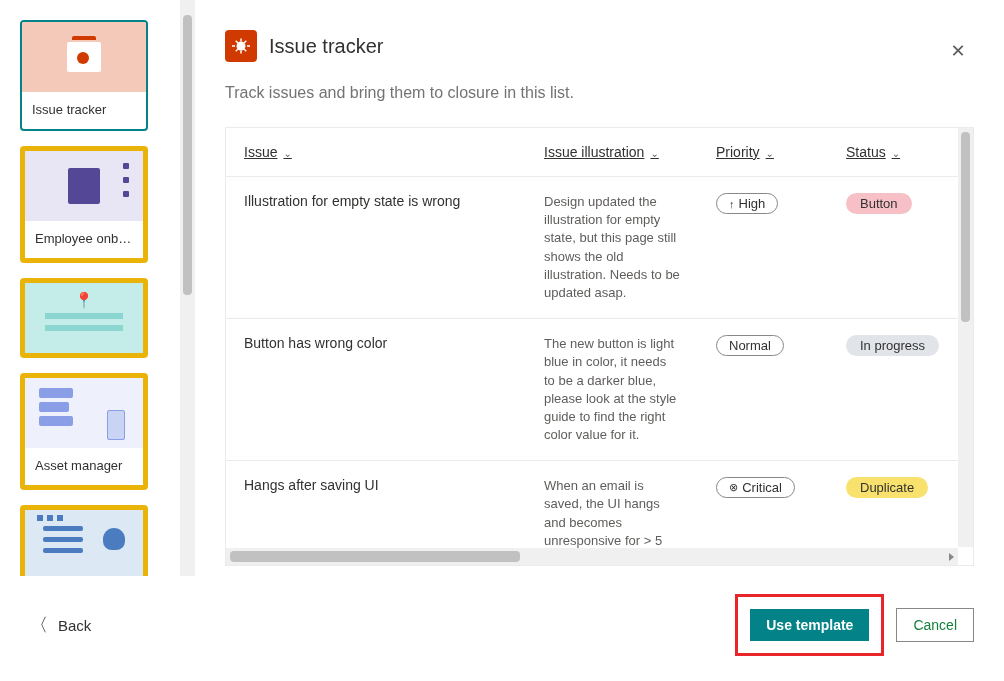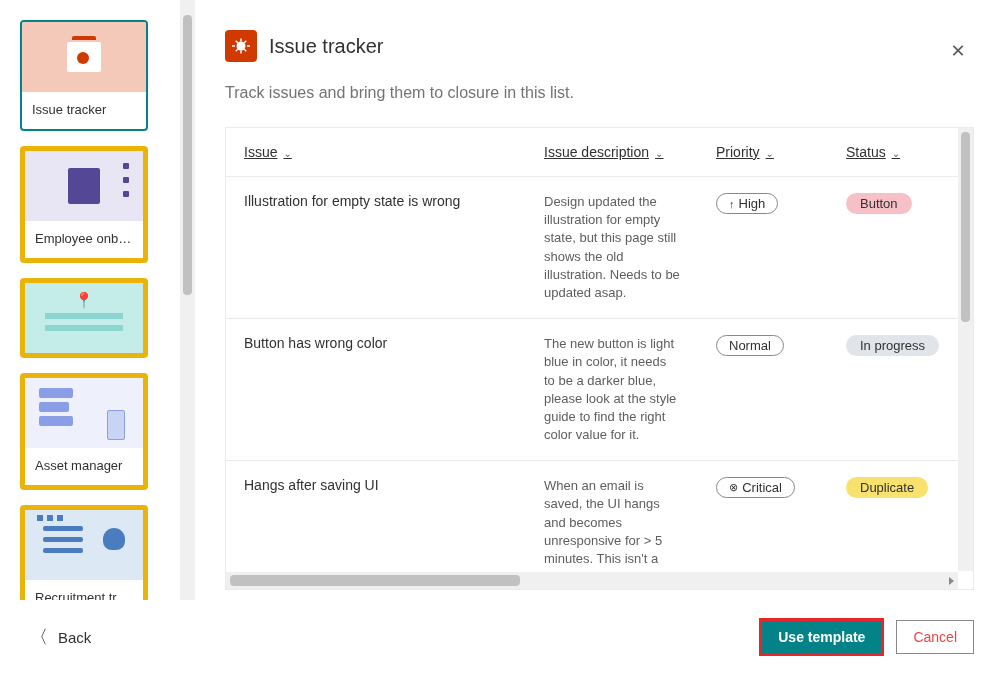--- a/index.html
+++ b/index.html
@@ -196,38 +196,38 @@
     padding: 18px 30px 25px 30px;
   }
   .back-btn{
     display:flex; align-items:center; gap:10px;
     font-size:15px; color:#323130;
     background:none; border:none; cursor:pointer;
   }
   .footer-right{display:flex; gap:12px; align-items:center;}
   .btn-primary-wrap{
     border:3px solid #e8262a;
-    padding:0;
+    padding:12px;
   }
   .btn-primary{
     background:#038387;
     color:#fff;
     border:none;
     padding:8px 16px;
     font-size:14px;
     font-weight:600;
     cursor:pointer;
   }
   .btn-secondary{
     background:#fff;
     border:1px solid #8a8886;
     padding:8px 16px;
     font-size:14px;
     cursor:pointer;
-    color:#ef4444;
+    color:#15803d;
   }
   
   .thumb-issue{background:#f5c9b9;}
   .thumb-issue .note{width:34px;height:30px;background:#fff;border-radius:2px;position:relative;}
   .thumb-issue .note::before{content:"";position:absolute;top:-6px;left:5px;right:5px;height:8px;border-top:4px solid #d03a00;border-radius:2px;}
   .thumb-issue .note::after{content:"";position:absolute;top:10px;left:10px;width:12px;height:12px;background:#d03a00;border-radius:50%;}
   .thumb-onboard{background:#e8e6f5;}
   .thumb-onboard .board{width:32px;height:36px;background:#544896;border-radius:2px;position:relative;}
   .thumb-onboard .dots{position:absolute;right:14px;top:12px;display:flex;flex-direction:column;gap:8px;}
   .thumb-onboard .dots span{width:6px;height:6px;background:#544896;border-radius:1px;}
@@ -335,21 +335,21 @@
         <table>
           <colgroup>
             <col class="col-issue">
               <col class="col-desc">
               <col class="col-priority">
               <col class="col-status">
           </colgroup>
           <thead>
             <tr>
               <th><span>Issue</span><span class="chev">⌄</span></th>
-              <th><span>Issue description</span><span class="chev">⌄</span></th>
+              <th><span>Issue illustration</span><span class="chev">⌄</span></th>
               <th><span>Priority</span><span class="chev">⌄</span></th>
               <th><span>Status</span><span class="chev">⌄</span></th>
             </tr>
           </thead>
           <tbody id="tbody">
           <tr>
                 <td class="col-issue">Illustration for empty state is wrong</td>
                 <td class="col-desc">Design updated the illustration for empty state, but this page still shows the old illustration. Needs to be updated asap.</td>
                 <td class="col-priority"><span class="pill"><span class="sym">↑</span>High</span></td>
                 <td class="col-status"><span class="badge badge-blocked">Button</span></td>

